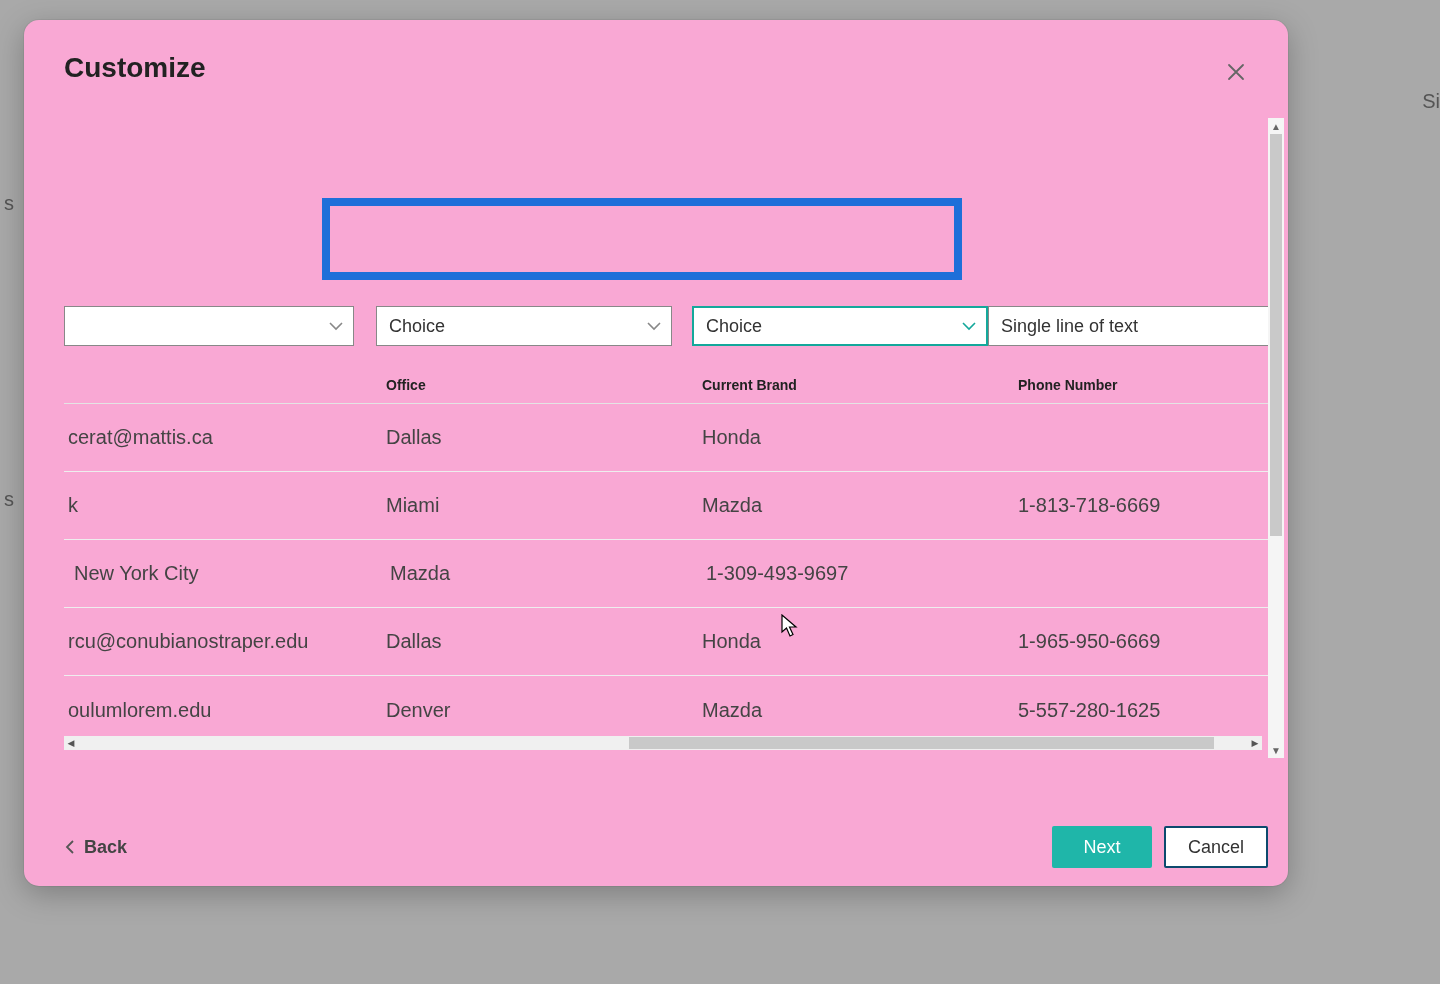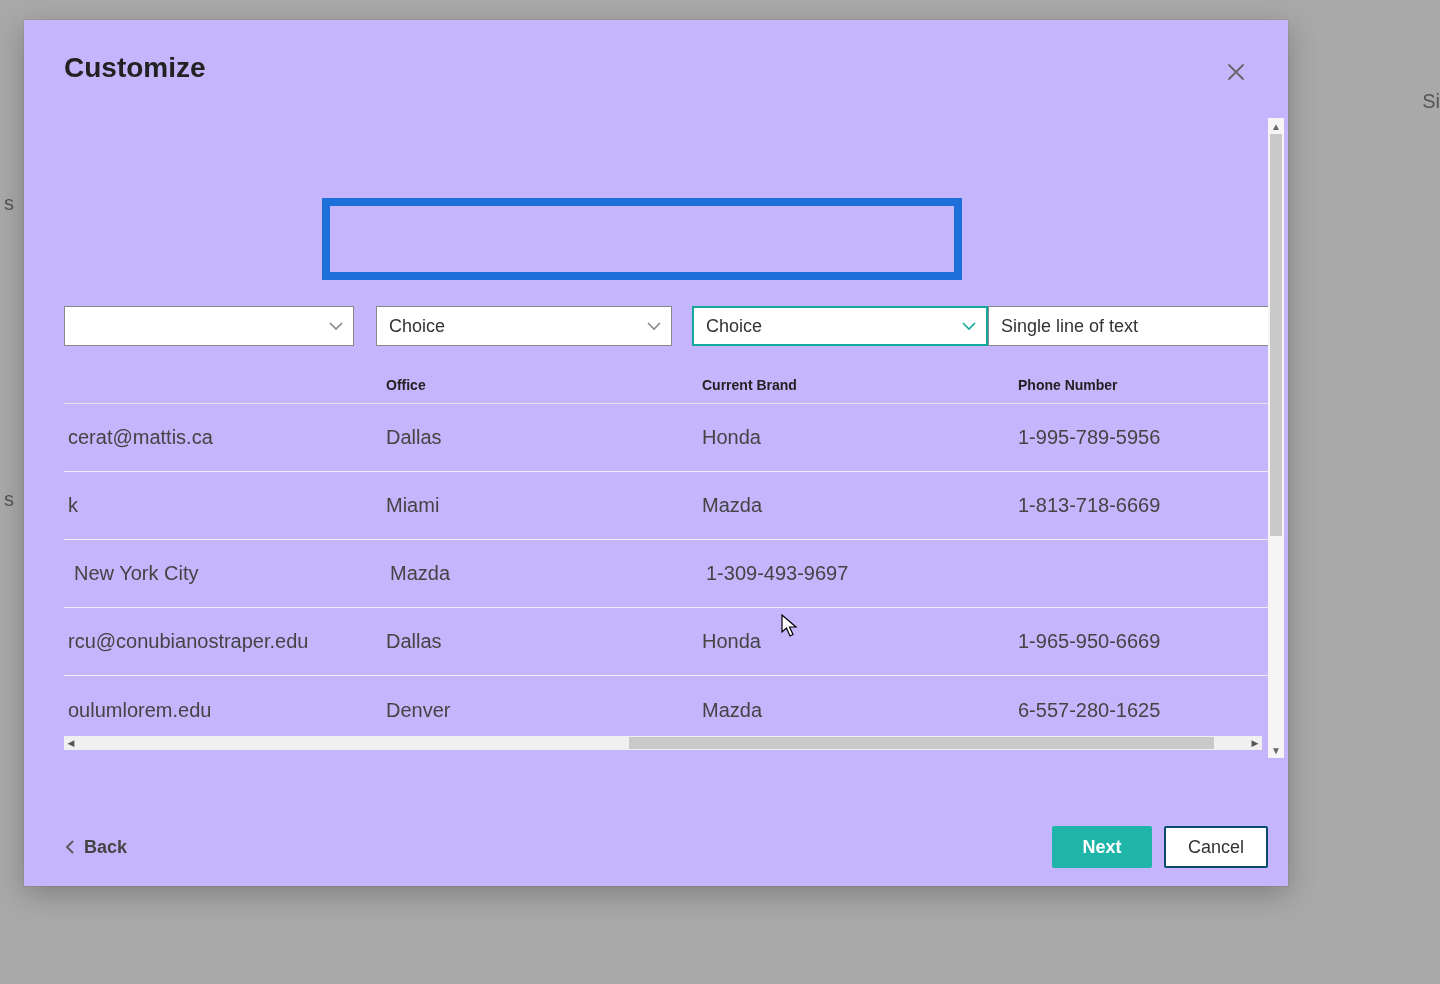--- a/index.html
+++ b/index.html
@@ -17,22 +17,22 @@
   }
   .bg-s1 { top: 192px; left: 4px; }
   .bg-s2 { top: 488px; left: 4px; }
   .bg-si { top: 90px; right: 0; }
   .modal {
     position: absolute;
     left: 24px;
     top: 20px;
     width: 1264px;
     height: 866px;
-    background: #c4b5fd;
-    border-radius: 1px;
+    background: #f9a8d4;
+    border-radius: 15px;
     box-shadow: 0 8px 30px rgba(0,0,0,.25), 0 0 0 1px rgba(0,0,0,.05);
     padding: 0;
   }
   .modal-header {
     padding: 32px 40px 10px 40px;
     display: flex;
     align-items: flex-start;
     justify-content: space-between;
   }
   .modal-title {
@@ -187,21 +187,21 @@
   .footer-spacer { flex: 1; }
   .btn {
     height: 42px;
     min-width: 100px;
     padding: 0 22px;
     font-size: 18px;
     display: flex; align-items: center; justify-content: center;
     cursor: pointer;
     border-radius: 2px;
   }
-  .btn-next { background: #1fb6a9; color: #fff; font-weight: 700; margin-right: 12px; }
+  .btn-next { background: #1fb6a9; color: #fff; font-weight: 400; margin-right: 12px; }
   .btn-cancel { background: #fff; border: 2px solid #0c4a6e; color: #333; }
 
   .cursor {
     position: absolute;
     left: 757px;
     top: 594px;
     width: 18px; height: 24px;
     pointer-events: none;
     z-index: 10;
   }
@@ -262,21 +262,20 @@
       <div class="hcell col-email"></div>
       <div class="hcell col-office">Office</div>
       <div class="hcell col-brand">Current Brand</div>
       <div class="hcell col-phone">Phone Number</div>
     </div>
 
     <div class="data-row">
       <div class="cell col-email">cerat@mattis.ca</div>
       <div class="cell col-office">Dallas</div>
       <div class="cell col-brand">Honda</div>
-      <div class="cell col-phone">1-995-789-5956</div>
     </div>
     <div class="data-row">
       <div class="cell col-email">k</div>
       <div class="cell col-office">Miami</div>
       <div class="cell col-brand">Mazda</div>
       <div class="cell col-phone">1-813-718-6669</div>
     </div>
     <div class="data-row">
       <div class="cell col-office">New York City</div>
       <div class="cell col-brand">Mazda</div>
@@ -285,21 +284,21 @@
     <div class="data-row">
       <div class="cell col-email">rcu@conubianostraper.edu</div>
       <div class="cell col-office">Dallas</div>
       <div class="cell col-brand">Honda</div>
       <div class="cell col-phone">1-965-950-6669</div>
     </div>
     <div class="data-row" style="border-bottom:none">
       <div class="cell col-email">oulumlorem.edu</div>
       <div class="cell col-office">Denver</div>
       <div class="cell col-brand">Mazda</div>
-      <div class="cell col-phone">6-557-280-1625</div>
+      <div class="cell col-phone">5-557-280-1625</div>
     </div>
 
   </div>
 
   <div class="vscroll">
     <div class="arrow" style="top:0">▲</div>
     <div class="thumb"></div>
     <div class="arrow" style="position:absolute;bottom:0">▼</div>
   </div>
 

